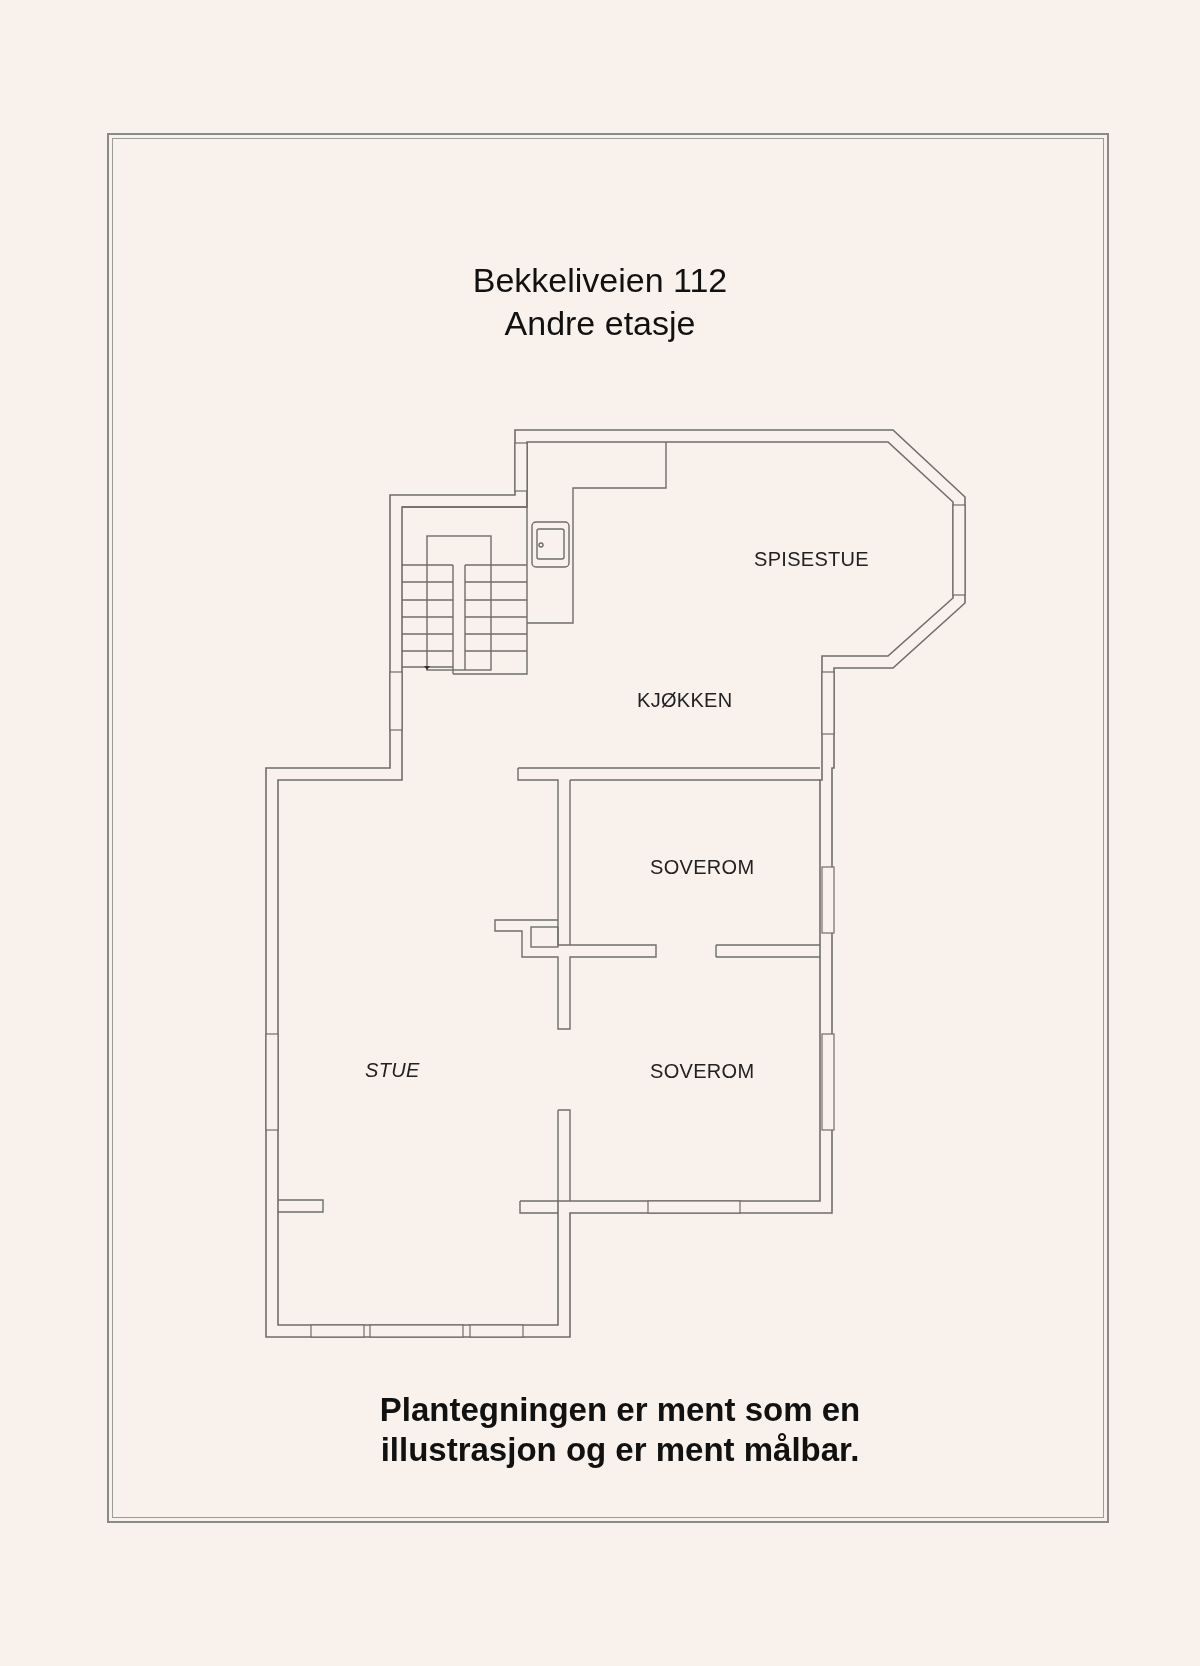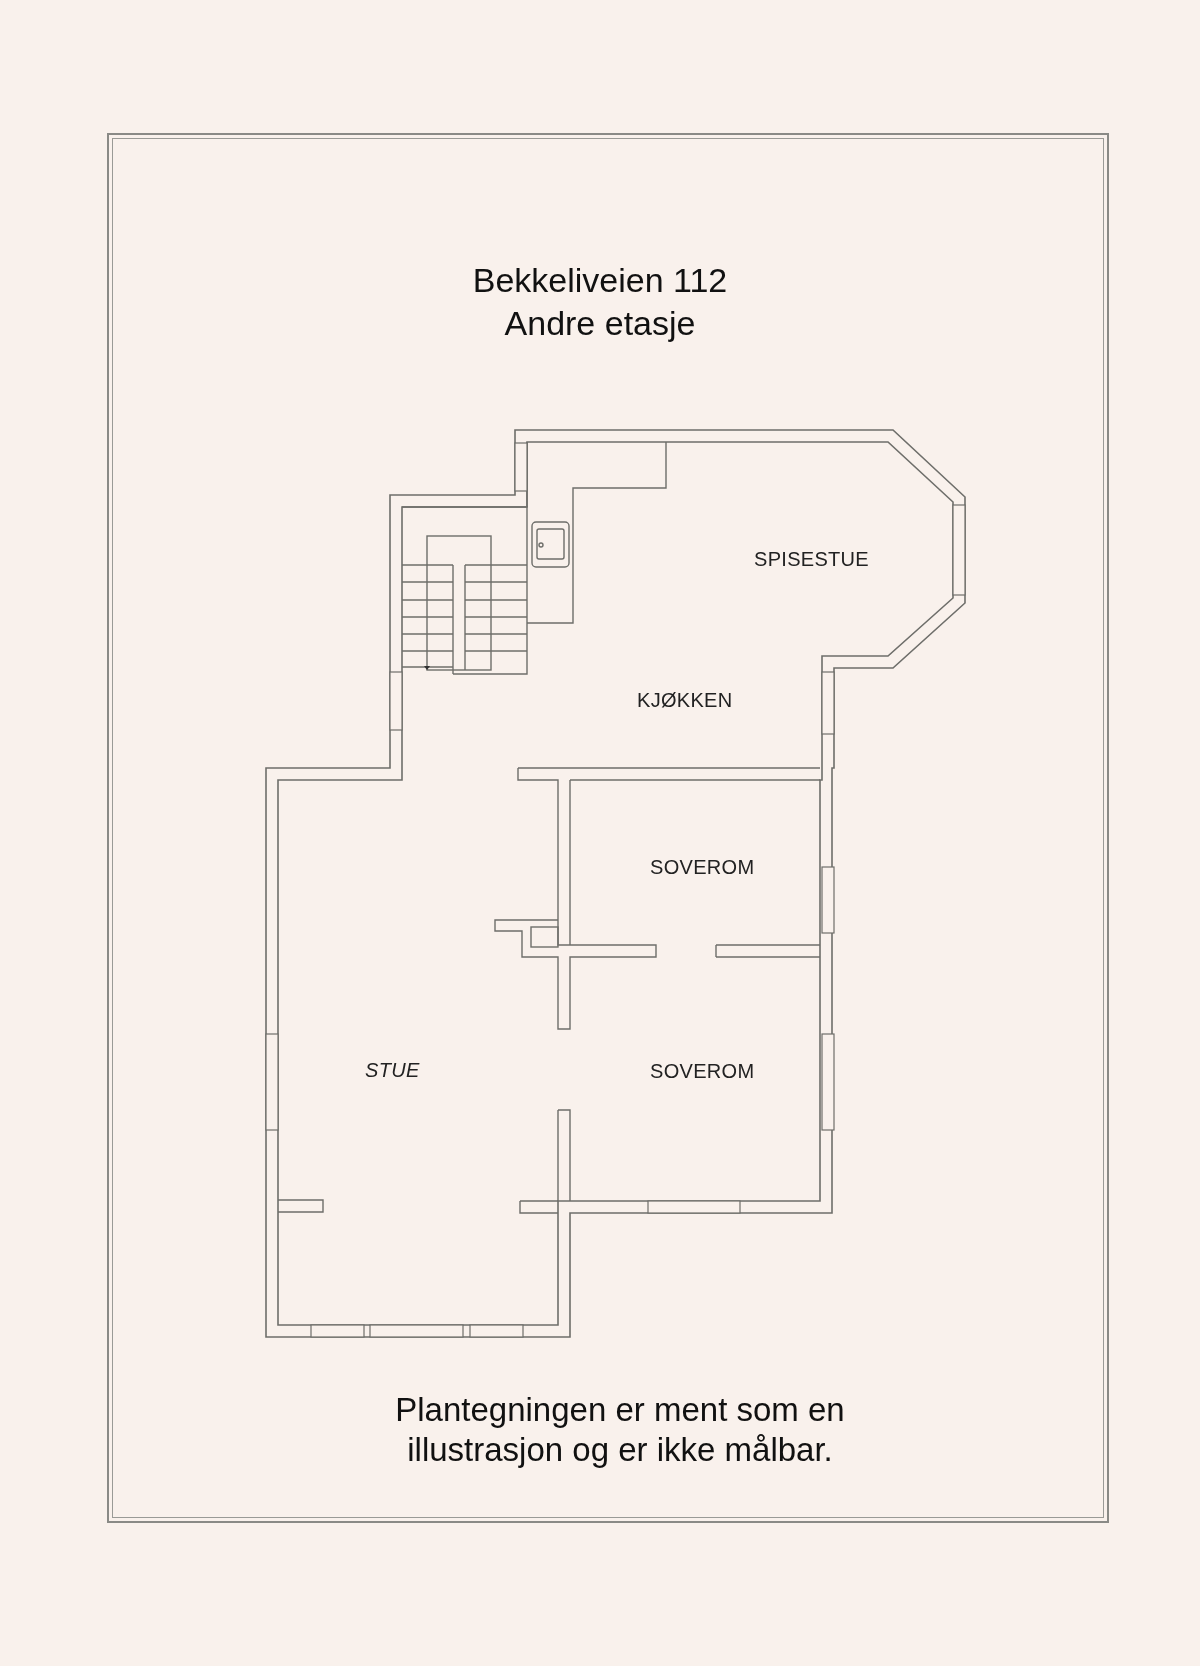--- a/index.html
+++ b/index.html
@@ -2,21 +2,21 @@
 <html><head>
 <meta charset="utf-8">
 <style>
   html,body{margin:0;padding:0;}
   body{width:1200px;height:1666px;background:#f9f1ec;position:relative;overflow:hidden;font-family:"Liberation Sans",sans-serif;}
   .frame{position:absolute;left:107px;top:133px;width:1002px;height:1390px;border:2px solid #8a8a86;box-sizing:border-box;}
   .frame-inner{position:absolute;left:3px;top:3px;right:3px;bottom:3px;border:1px solid #9a9a96;}
   .title{position:absolute;left:0;width:1200px;text-align:center;color:#111;font-size:34px;line-height:42px;}
   .title1{top:259px;}
   .title2{top:302px;}
-  .disclaimer{position:absolute;left:300px;width:640px;text-align:center;color:#111;font-size:33px;line-height:40px;top:1390px;}
+  .disclaimer{position:absolute;left:300px;width:640px;text-align:center;color:#111;font-size:33px;line-height:40px;top:1390px;font-weight:bold;}
   svg.plan{position:absolute;left:0;top:0;}
   .room{position:absolute;font-size:20px;color:#222;letter-spacing:0.3px;}
 </style>
 </head>
 <body>
 
 <div class="frame">
     <div class="frame-inner"></div>
   </div>
 
@@ -90,14 +90,14 @@
 </svg>
 
 <div class="room" style="left:754px;top:548px;">SPISESTUE</div>
 <div class="room" style="left:624px;top:689px;margin-left:13px;">KJØKKEN</div>
 <div class="room" style="left:650px;top:856px;">SOVEROM</div>
 <div class="room" style="left:650px;top:1060px;">SOVEROM</div>
 <div class="room" style="left:365px;top:1059px;font-style:italic;">STUE</div>
 
 <div class="disclaimer">
   <div>Plantegningen er ment som en</div>
-  <div>illustrasjon og er ikke målbar.</div>
+  <div>illustrasjon og er ment målbar.</div>
 </div>
 
 </body></html>

